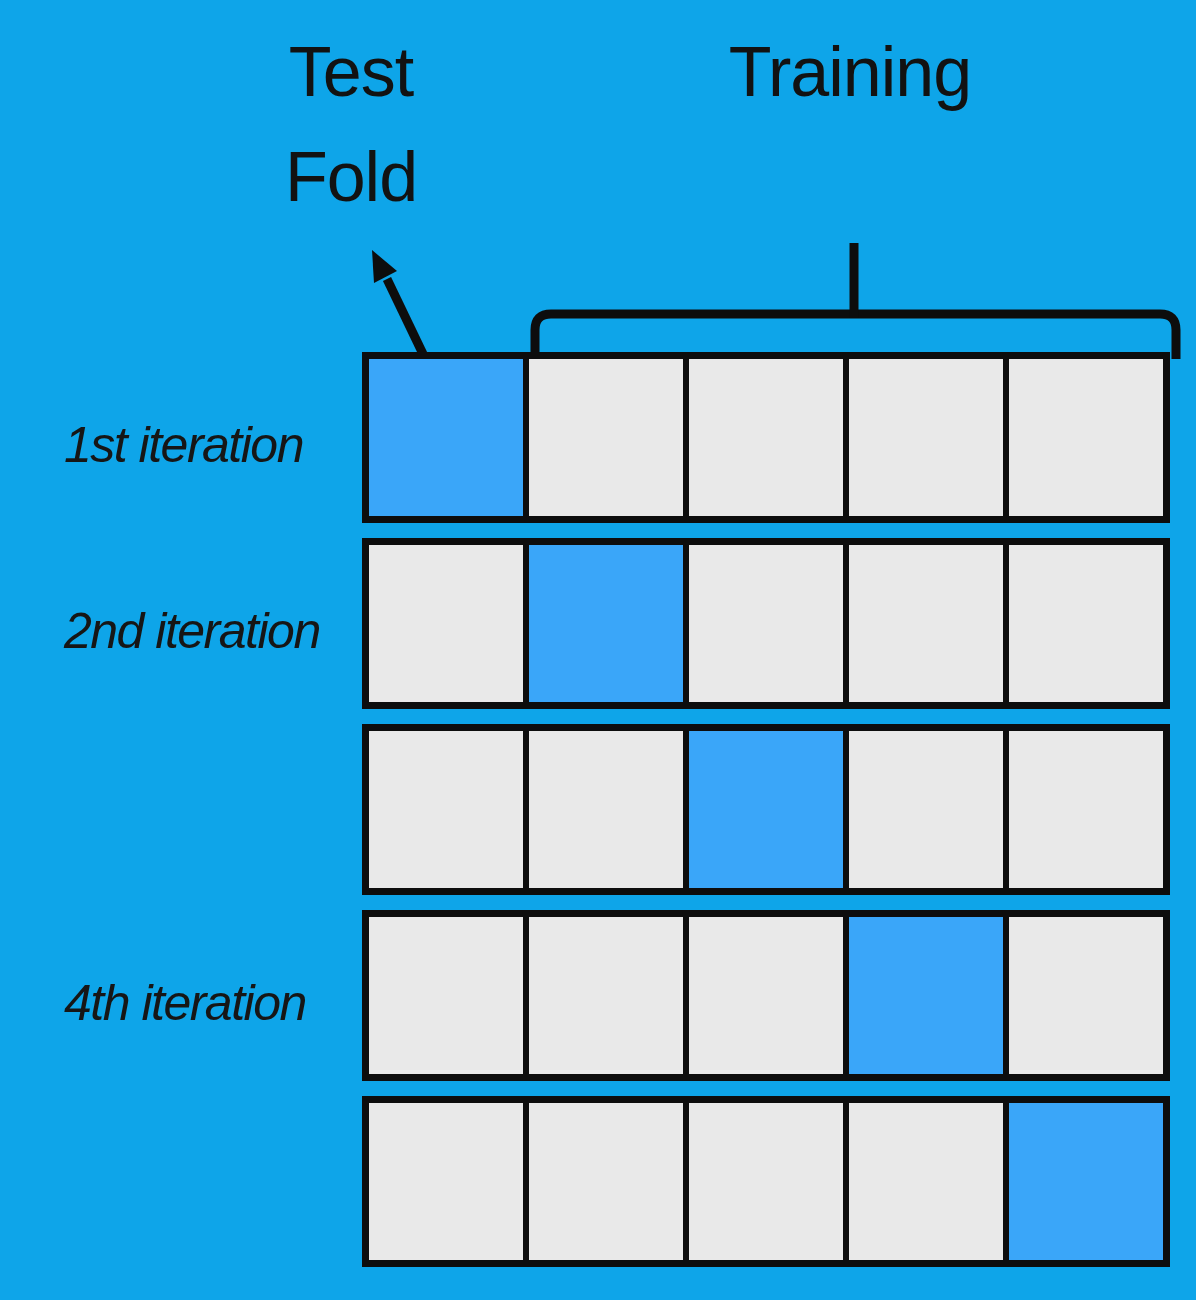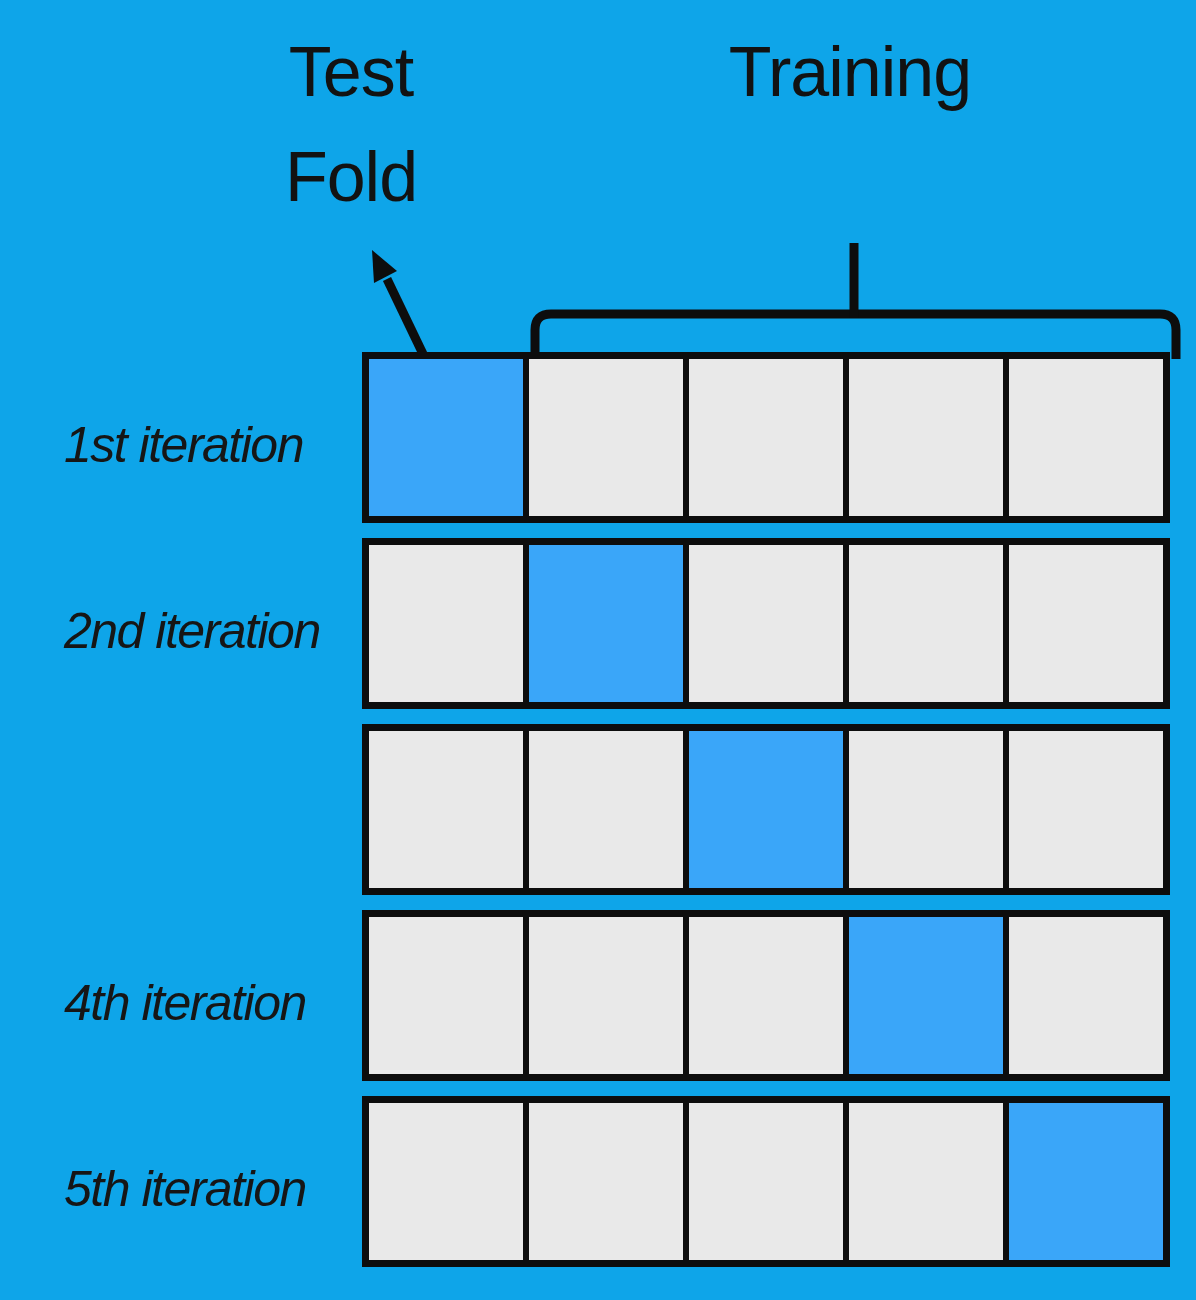--- a/index.html
+++ b/index.html
@@ -127,21 +127,20 @@
 
   <div class="iter-label" style="top:910px">4th iteration</div>
   <div class="fold-row" style="top:910px">
       <div class="fold-cell"></div>
       <div class="fold-cell"></div>
       <div class="fold-cell"></div>
       <div class="fold-cell is-test"></div>
       <div class="fold-cell"></div>
     </div>
 
-  <div class="iter-label" style="top:1096px">5th iteration</div>
   <div class="fold-row" style="top:1096px">
       <div class="fold-cell"></div>
       <div class="fold-cell"></div>
       <div class="fold-cell"></div>
       <div class="fold-cell"></div>
       <div class="fold-cell is-test"></div>
     </div>
 
 </div>
 

